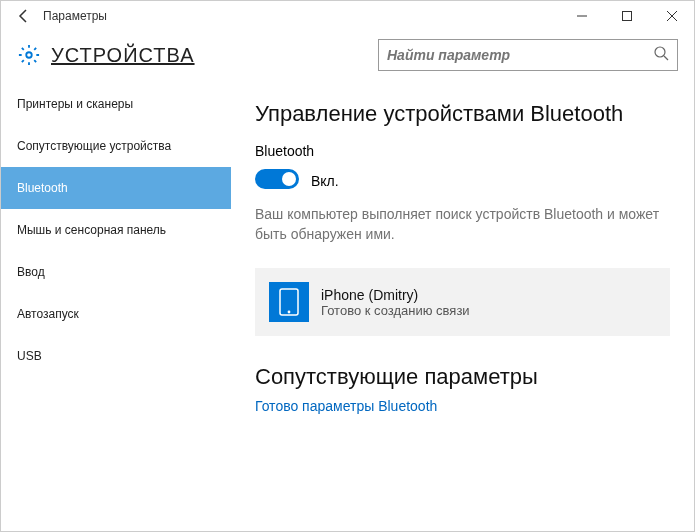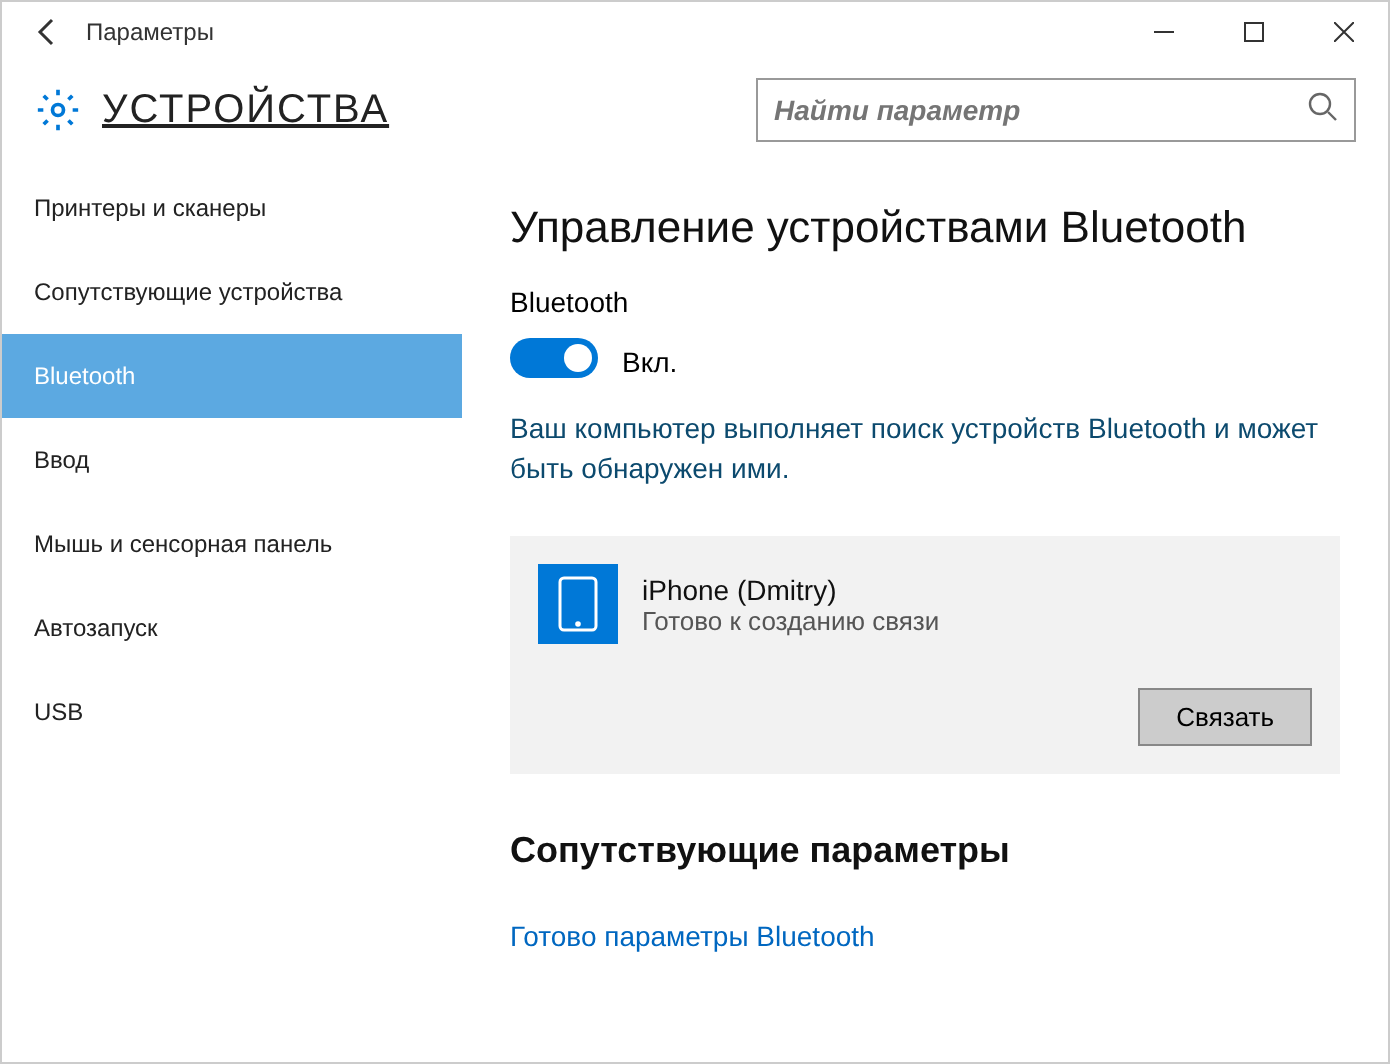--- a/index.html
+++ b/index.html
@@ -18,29 +18,29 @@
   .sidebar { width: 230px; border-right: 0; }
   .side-item { padding: 14px 16px; font-size: 12px; color: #222; cursor: default; }
   .side-item.selected { background: #5ca9e1; color: #fff; }
   .main { flex: 1; padding: 18px 24px 0 24px; overflow: hidden; }
   .main h1 { font-size: 22px; font-weight: 400; margin-bottom: 16px; color: #111; }
   .sub-label { font-size: 14px; margin-bottom: 10px; }
   .toggle-row { display: flex; align-items: flex-end; margin-bottom: 16px; }
   .toggle { width: 44px; height: 20px; border-radius: 10px; background: #0078d7; position: relative; margin-right: 12px; }
   .toggle::after { content: ""; position: absolute; right: 3px; top: 3px; width: 14px; height: 14px; border-radius: 50%; background: #fff; }
   .toggle-text { font-size: 14px; }
-  .desc { font-size: 14px; color: #0c4a6e; line-height: 1.4; margin-bottom: 24px; }
+  .desc { font-size: 14px; color: #737373; line-height: 1.4; margin-bottom: 24px; }
   .device-card { background: #f2f2f2; padding: 14px 14px 14px 14px; margin-bottom: 28px; }
   .device-row { display: flex; align-items: center; }
   .device-icon { width: 40px; height: 40px; background: #0078d7; display: flex; align-items: center; justify-content: center; margin-right: 12px; }
   .device-name { font-size: 14px; color: #111; }
   .device-status { font-size: 13px; color: #555; text-align: right; }
   .connect-row { display: flex; justify-content: flex-end; margin-top: 22px; }
   .connect-btn { background: #ccc; border: 1px solid #888; padding: 6px 18px; font-size: 13px; cursor: default; }
-  .related-title { font-size: 18px; font-weight: 700; color: #111; margin-bottom: 24px; }
+  .related-title { font-size: 22px; font-weight: 400; color: #111; margin-bottom: 8px; }
   .related-link { color: #0067c0; font-size: 14px; }
 </style>
 </head>
 <body>
 
 <div class="titlebar">
   <div class="back-arrow">
     <svg width="16" height="16" viewBox="0 0 16 16">
         <path d="M10 2 L4 8 L10 14" stroke="#333" stroke-width="1.5" fill="none"></path>
       </svg>
@@ -82,22 +82,22 @@
         </svg>
     </span>
   </div>
 </div>
 
 <div class="body">
   <div class="sidebar">
     <div class="side-item">Принтеры и сканеры</div>
     <div class="side-item">Сопутствующие устройства</div>
     <div class="side-item selected">Bluetooth</div>
+    <div class="side-item">Мышь и сенсорная панель</div>
     <div class="side-item">Ввод</div>
-    <div class="side-item">Мышь и сенсорная панель</div>
     <div class="side-item">Автозапуск</div>
     <div class="side-item">USB</div>
   </div>
 
   <div class="main">
     <h1>Управление устройствами Bluetooth</h1>
     <div class="sub-label">Bluetooth</div>
     <div class="toggle-row">
       <div class="toggle"></div>
       <div class="toggle-text">Вкл.</div>
@@ -110,21 +110,18 @@
           <svg width="20" height="28" viewBox="0 0 20 28">
               <rect x="1" y="1" width="18" height="26" rx="2" stroke="#fff" stroke-width="1.5" fill="none"></rect>
               <circle cx="10" cy="24" r="1.4" fill="#fff"></circle>
             </svg>
         </div>
         <div>
           <div class="device-name">iPhone (Dmitry)</div>
           <div class="device-status">Готово к созданию связи</div>
         </div>
       </div>
-      <div class="connect-row">
-        <button class="connect-btn">Связать</button>
-      </div>
     </div>
 
     <div class="related-title">Сопутствующие параметры</div>
     <div class="related-link">Готово параметры Bluetooth</div>
   </div>
 </div>
 
 </body></html>

